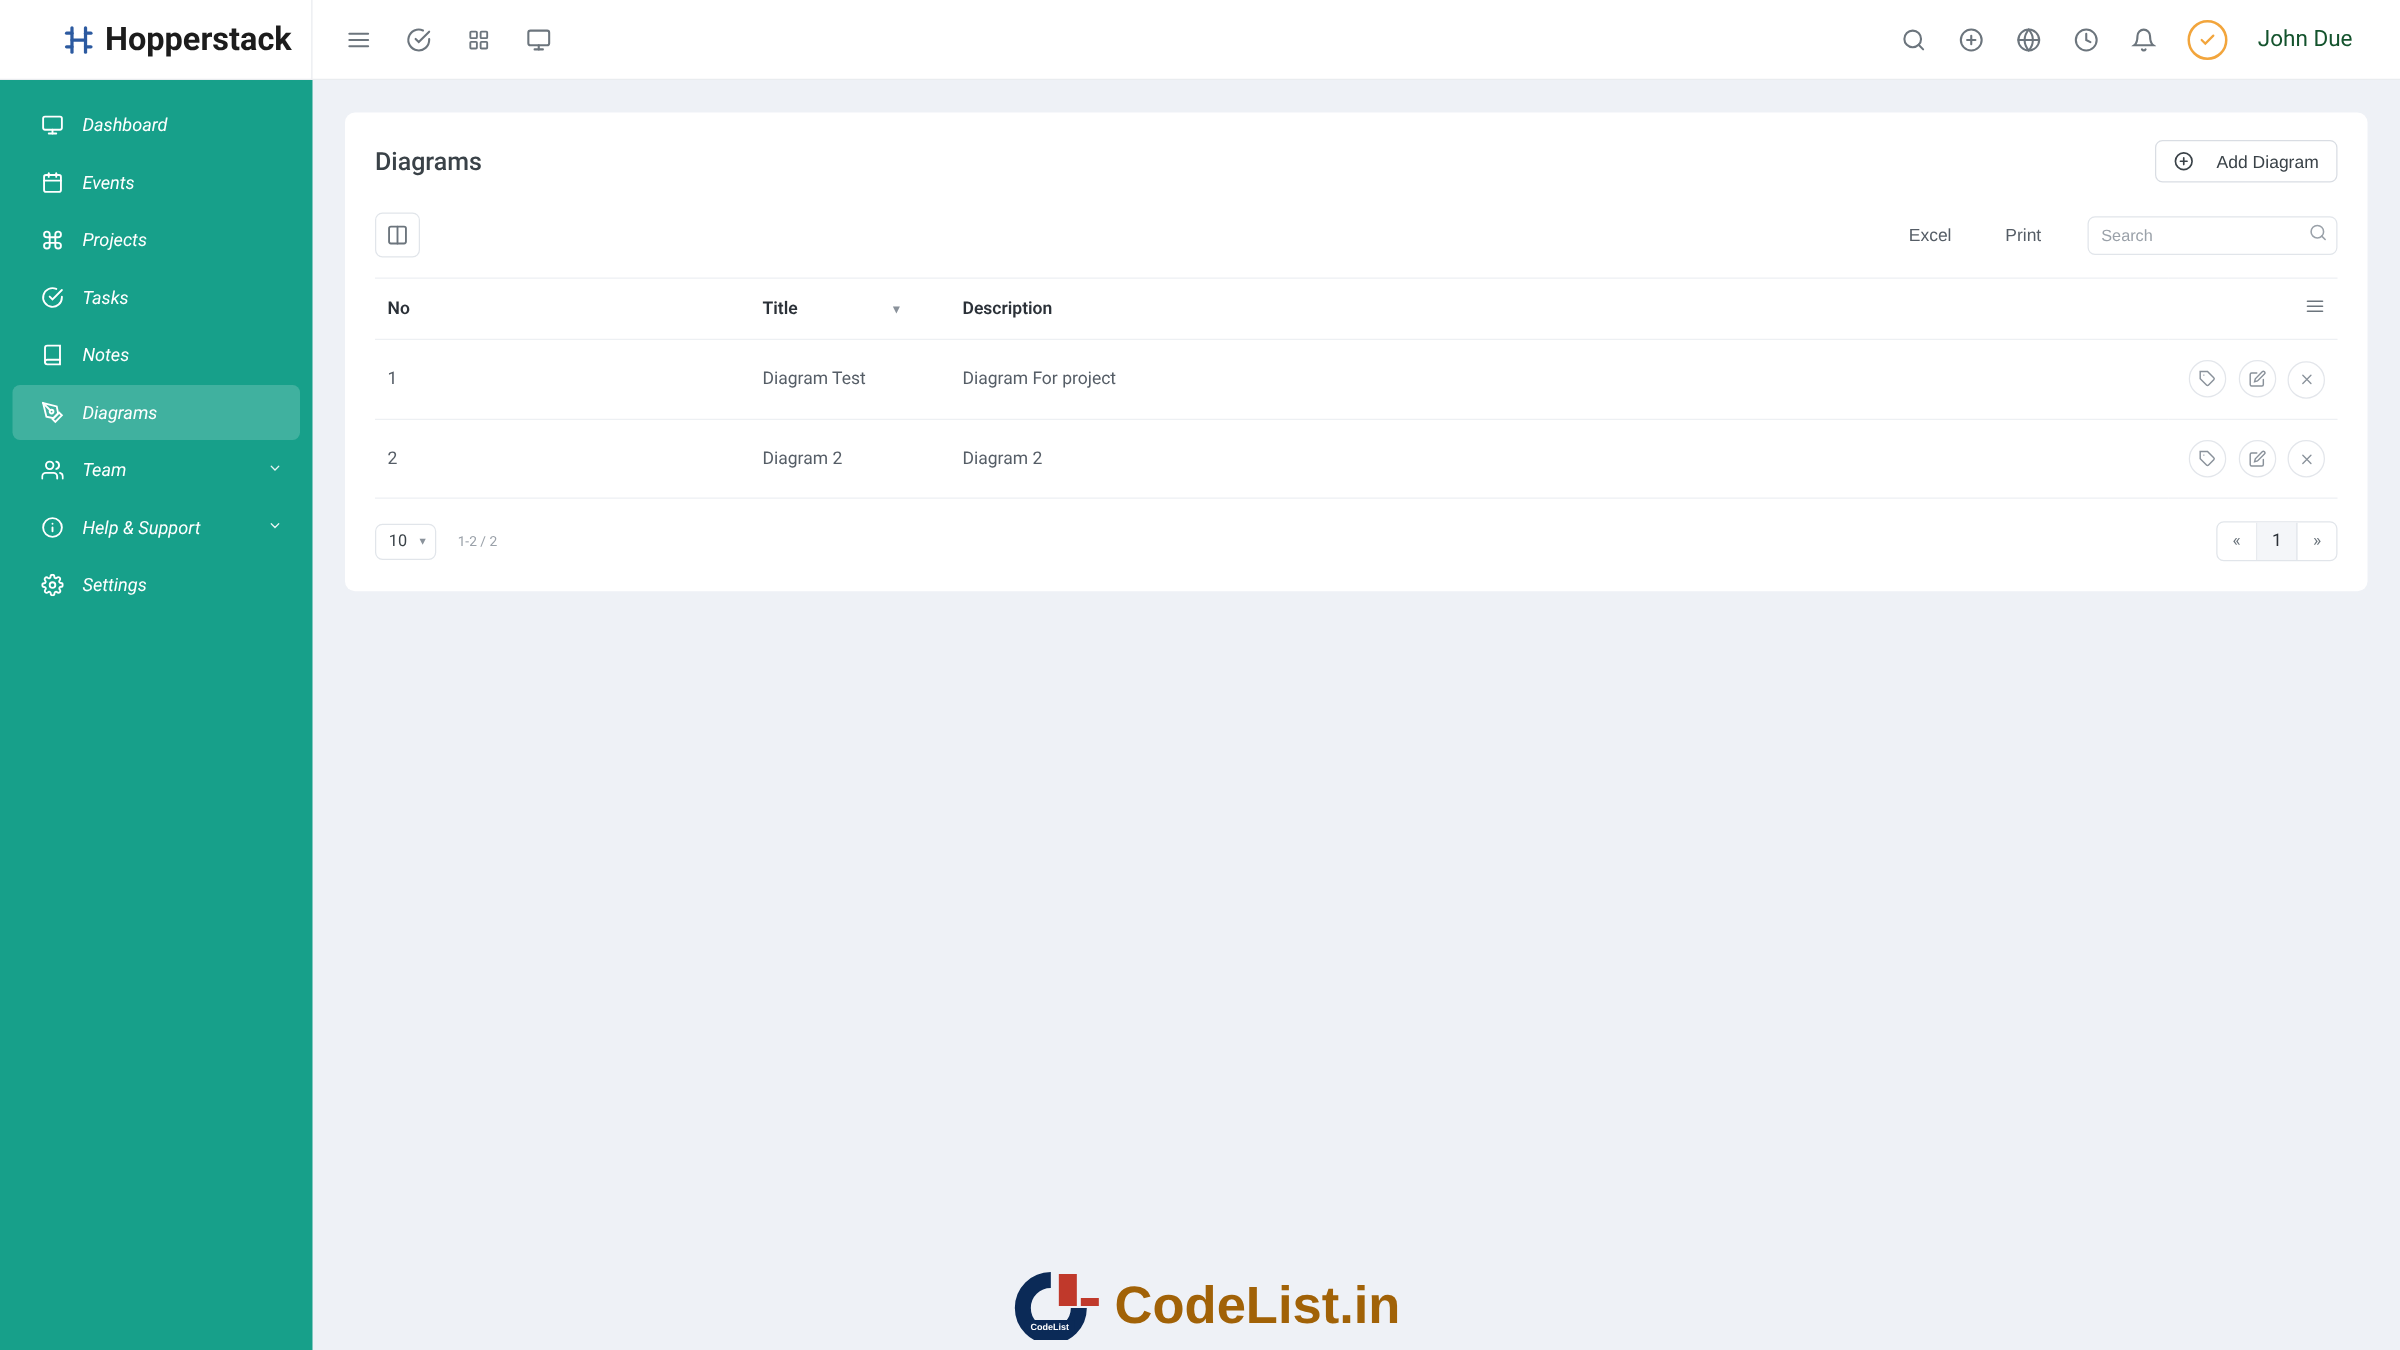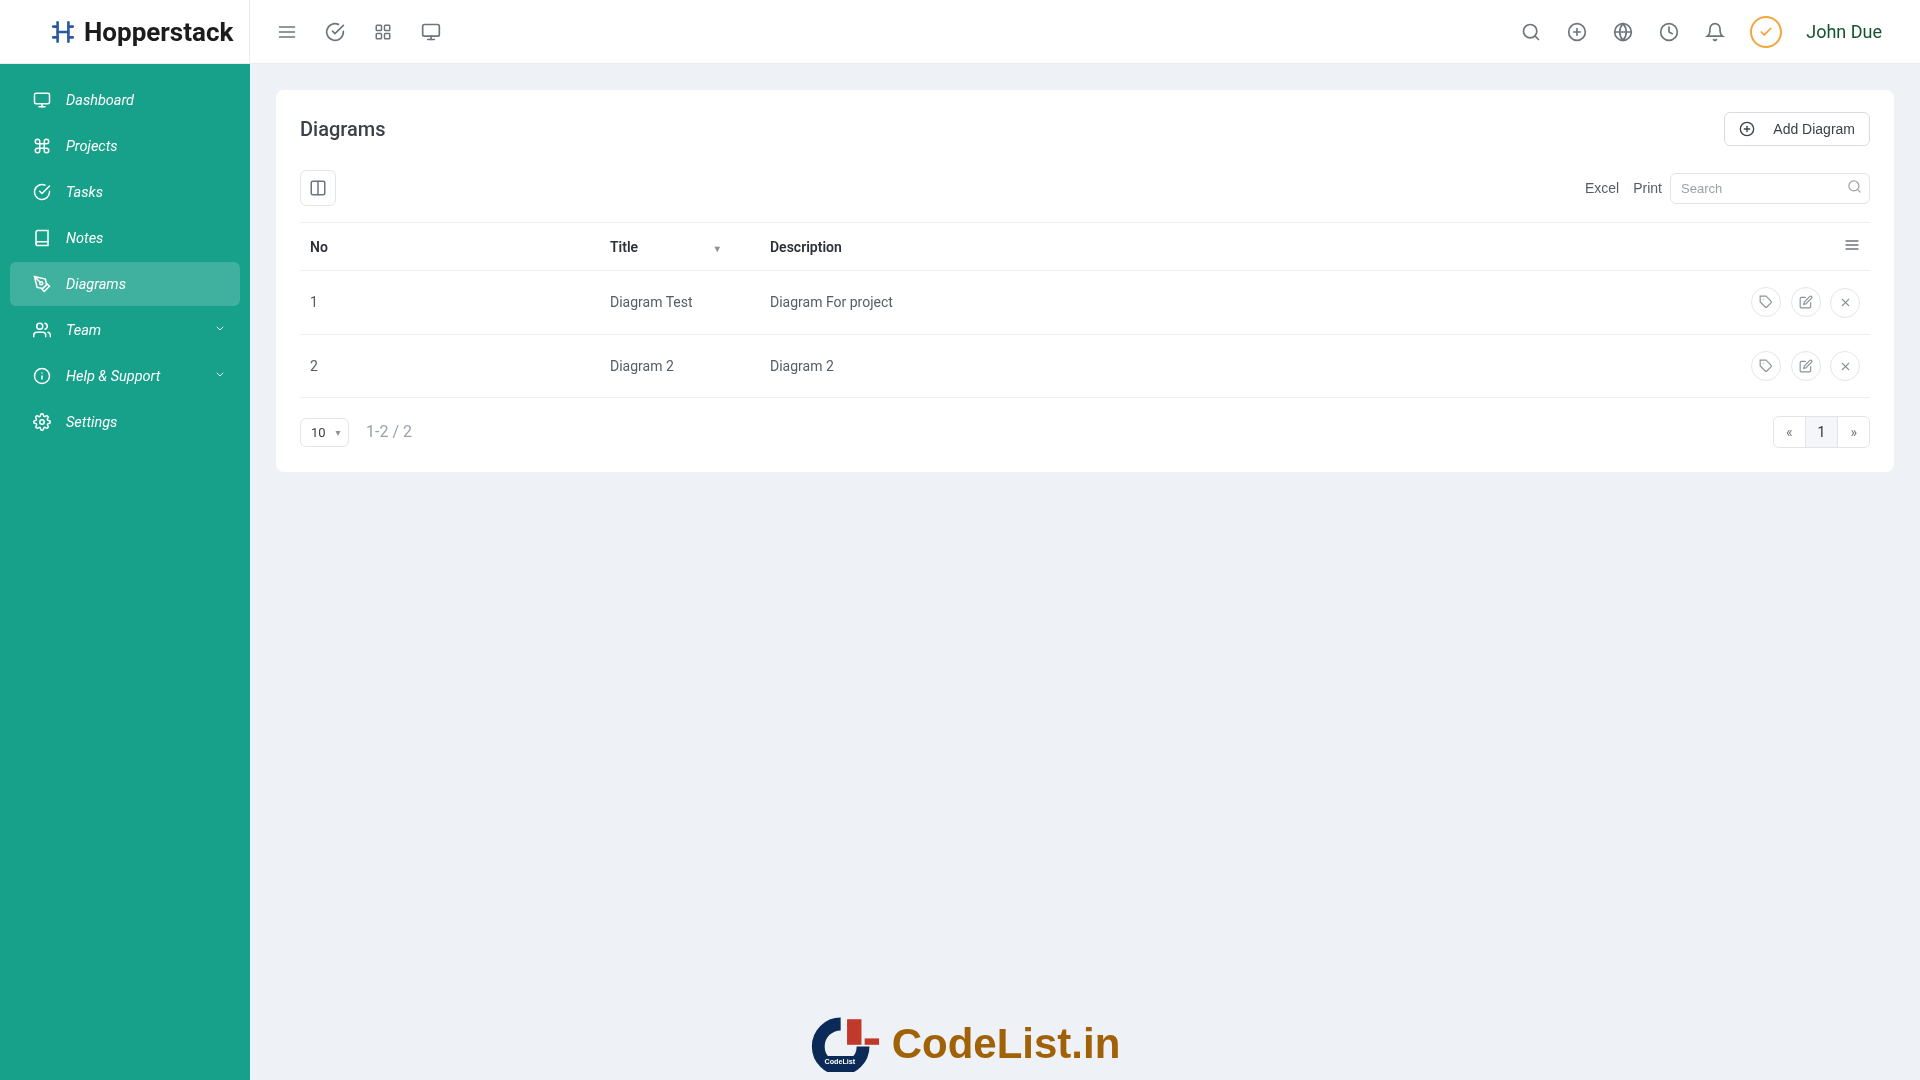--- a/index.html
+++ b/index.html
@@ -167,21 +167,21 @@
   border-radius: 6px;
   display: flex;
   align-items: center;
   justify-content: center;
   color: #6c757d;
   cursor: pointer;
 }
 .toolbar-right {
   display: flex;
   align-items: center;
-  gap: 2px;
+  gap: 31px;
 }
 .tool-btn {
   background: transparent;
   border: none;
   color: #555d66;
   font-size: 14px;
   padding: 6px 6px;
   cursor: pointer;
 }
 .search-wrap {
@@ -277,21 +277,21 @@
 .perpage .caret {
   position: absolute;
   right: 7px;
   top: 50%;
   transform: translateY(-50%);
   color: #8a929b;
   font-size: 10px;
 }
 .range-text {
   color: #9aa1a9;
-  font-size: 16px;
+  font-size: 11px;
   margin-left: 14px;
 }
 .pager {
   display: flex;
   align-items: center;
   border: 1px solid #e1e5ea;
   border-radius: 6px;
   overflow: hidden;
 }
 .pager .pg {
@@ -423,20 +423,31 @@
   <nav class="sidebar">
     <div class="sidebar-item">
       <span class="nav-icon">
           <svg width="18" height="18" viewBox="0 0 24 24" fill="none" stroke="currentColor" stroke-width="2" stroke-linecap="round">
             <rect x="2" y="3" width="20" height="14" rx="2"></rect>
             <line x1="8" y1="21" x2="16" y2="21"></line>
             <line x1="12" y1="17" x2="12" y2="21"></line>
           </svg>
         </span>
       <span>Dashboard</span>
+    </div>
+    <div class="sidebar-item">
+      <span class="nav-icon">
+          <svg width="18" height="18" viewBox="0 0 24 24" fill="none" stroke="currentColor" stroke-width="2" stroke-linecap="round">
+            <rect x="3" y="4" width="18" height="18" rx="2"></rect>
+            <line x1="16" y1="2" x2="16" y2="6"></line>
+            <line x1="8" y1="2" x2="8" y2="6"></line>
+            <line x1="3" y1="10" x2="21" y2="10"></line>
+          </svg>
+        </span>
+      <span>Events</span>
     </div>
     <div class="sidebar-item">
       <span class="nav-icon">
           <svg width="18" height="18" viewBox="0 0 24 24" fill="none" stroke="currentColor" stroke-width="2" stroke-linecap="round">
             <path d="M18 3a3 3 0 0 0-3 3v12a3 3 0 0 0 3 3 3 3 0 0 0 3-3 3 3 0 0 0-3-3H6a3 3 0 0 0-3 3 3 3 0 0 0 3 3 3 3 0 0 0 3-3V6a3 3 0 0 0-3-3 3 3 0 0 0-3 3 3 3 0 0 0 3 3h12a3 3 0 0 0 3-3 3 3 0 0 0-3-3z"></path>
           </svg>
         </span>
       <span>Projects</span>
     </div>
     <div class="sidebar-item">

